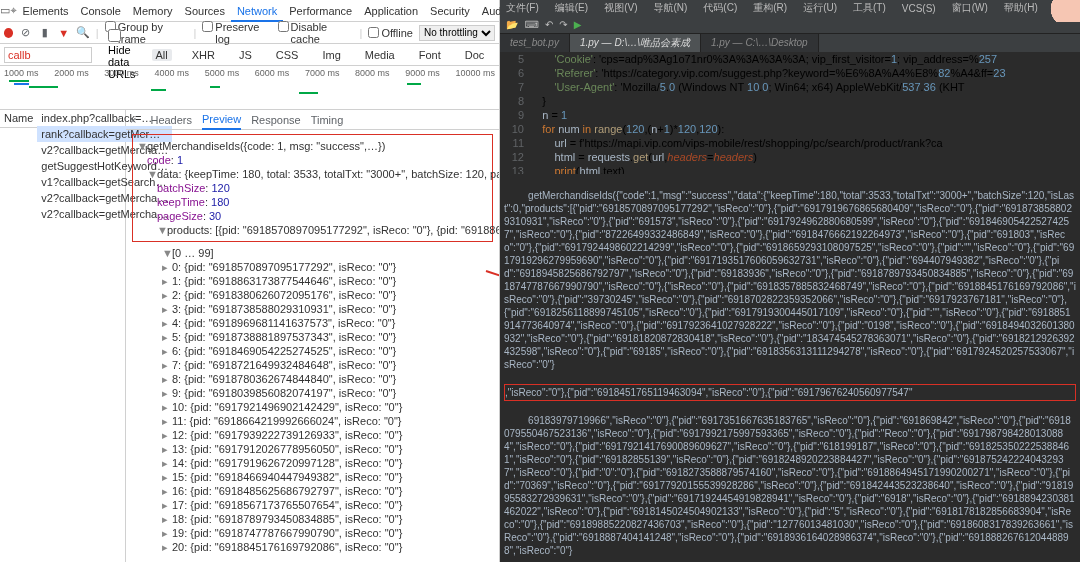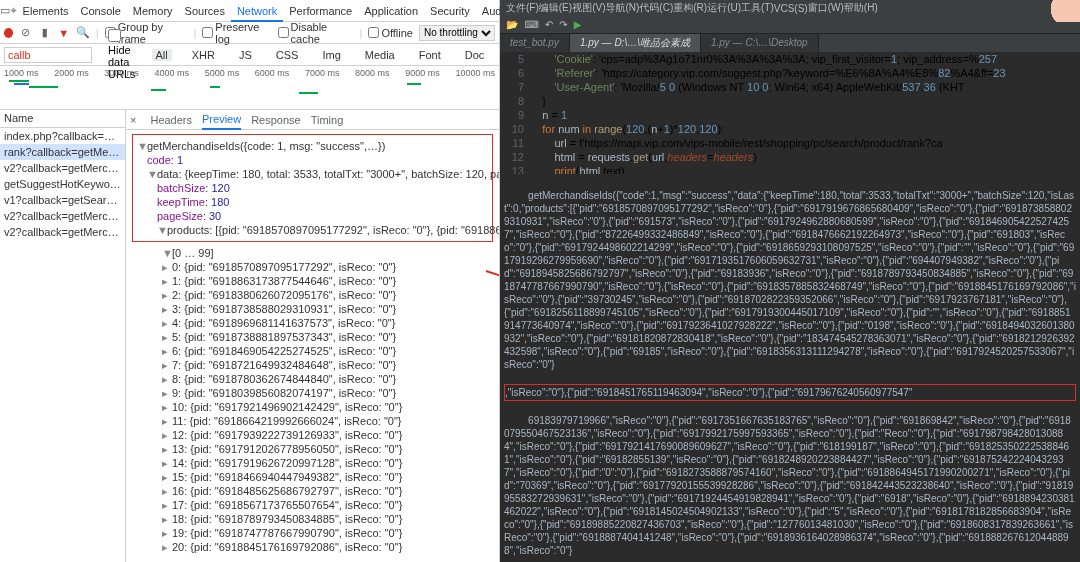--- a/index.html
+++ b/index.html
@@ -10,60 +10,60 @@
 
 .dt-tabs { height: 22px; display: flex; align-items: center; border-bottom: 1px solid #d0d0d0; font-size: 11px; color: #333; }
 .dt-tabs .icon { width: 16px; text-align: center; color: #666; }
 .dt-tabs .tab { padding: 0 6px; height: 22px; line-height: 22px; cursor: pointer; }
 .dt-tabs .tab.active { border-bottom: 2px solid #1a73e8; color: #1a73e8; }
 
 
 .dt-controls { height: 22px; display: flex; align-items: center; border-bottom: 1px solid #d0d0d0; font-size: 11px; gap: 6px; padding: 0 4px; }
 .dt-controls .rec { width: 10px; height: 10px; border-radius: 50%; background: #d93025; }
 .dt-controls .btn-ico { color: #5f6368; width: 14px; text-align:center; }
-.dt-controls label { display: flex; align-items: center; gap: 2px; color: #333; }
+.dt-controls label { display: flex; gap: 2px; color: #333; }
 .dt-controls input[type=checkbox]{ width:11px; height:11px; }
 .dt-controls select { font-size: 10px; border: 1px solid #ccc; height: 16px; }
 
 
 .dt-filter { height: 22px; display: flex; align-items: center; border-bottom: 1px solid #d0d0d0; font-size: 11px; gap: 16px; padding: 0 4px; }
 .dt-filter input[type=text]{ width:88px; font-size:11px; border:1px solid #ccc; padding:1px 3px; }
 .dt-filter .pill { padding: 0 4px; color:#333; }
 .dt-filter .pill.active { background:#e8eaed; border-radius:2px; }
 
 
 .dt-waterfall { height: 44px; border-bottom: 1px solid #d0d0d0; position: relative; font-size: 9px; color: #666; }
 .dt-waterfall .ticks { display:flex; justify-content:space-between; padding: 2px 4px; }
 .dt-waterfall .bars { position:absolute; top:14px; left:4px; right:4px; bottom:2px; }
 .dt-waterfall .bar { position:absolute; height:2px; background:#00a846; }
 
 
 .dt-body { flex:1; display:flex; overflow:hidden; }
-.name-col { width: 126px; border-right:1px solid #d0d0d0; display:flex; flex-direction:column; font-size:11px; }
+.name-col { width: 126px; border-right:1px solid #d0d0d0; display:flex; flex-direction:row; font-size:11px; }
 .name-col .hdr { height:18px; border-bottom:1px solid #d0d0d0; padding:2px 4px; color:#333; }
 .name-col .file { padding:2px 4px; white-space:nowrap; overflow:hidden; text-overflow:ellipsis; color:#333; cursor:pointer; }
 .name-col .file.sel { background:#cfe2ff; }
 .name-col .footer { border-top:1px solid #d0d0d0; padding:2px 4px; font-size:10px; color:#333; margin-top:auto; }
 
 .detail { flex:1; display:flex; flex-direction:column; font-size:11px; overflow:hidden; }
 .detail-tabs { height:20px; display:flex; align-items:center; border-bottom:1px solid #d0d0d0; padding-left:4px; gap:10px; color:#5f6368; }
 .detail-tabs .x { color:#5f6368; padding-right:4px; }
 .detail-tabs .t.active { color:#1a73e8; border-bottom:2px solid #1a73e8; height:20px; line-height:18px; }
 .detail-body { flex:1; overflow:auto; padding:4px 6px; line-height:14px; }
 .detail-body .boxed { border:1px solid #d93025; padding:4px; margin-bottom:4px; }
 .tree-row { white-space:nowrap; color:#333; }
 .tree-row .k { color:#881391; }
 .tree-row .v { color:#1a1aa6; }
 .tree-row .tri { color:#888; display:inline-block; width:10px; }
 .indent1 { padding-left: 10px; }
 .indent2 { padding-left: 20px; }
 .indent3 { padding-left: 30px; }
 
 
-.ed-menu { height:16px; background:#3c3f41; display:flex; align-items:center; font-size:10px; color:#bbb; gap:0; padding:0 6px; }
+.ed-menu { height:16px; background:#3c3f41; display:flex; align-items:center; font-size:10px; color:#bbb; gap:16px; padding:0 6px; }
 .ed-tool { height:18px; background:#3c3f41; display:flex; align-items:center; font-size:10px; color:#bbb; gap:6px; padding:0 6px; border-bottom:1px solid #222; }
 .ed-tabs { height:18px; background:#3c3f41; display:flex; align-items:center; font-size:10px; }
 .ed-tabs .tab { padding:0 10px; height:18px; line-height:18px; color:#888; background:#313335; border-right:1px solid #222;font-style:italic; }
 .ed-tabs .tab.active { background:#4e5254; color:#ddd; }
 .ed-code { background:#2b2b2b; height:122px; overflow:hidden; font-family:Consolas,monospace; font-size:11px; display:flex; }
 .gutter { width:30px; text-align:right; color:#606366; padding-right:6px; line-height:14px; }
 .code { flex:1; white-space:pre; line-height:14px; }
 .c-str { color:#6a8759; }
 .c-kw { color:#cc7832; }
 .c-var { color:#a9b7c6; }

